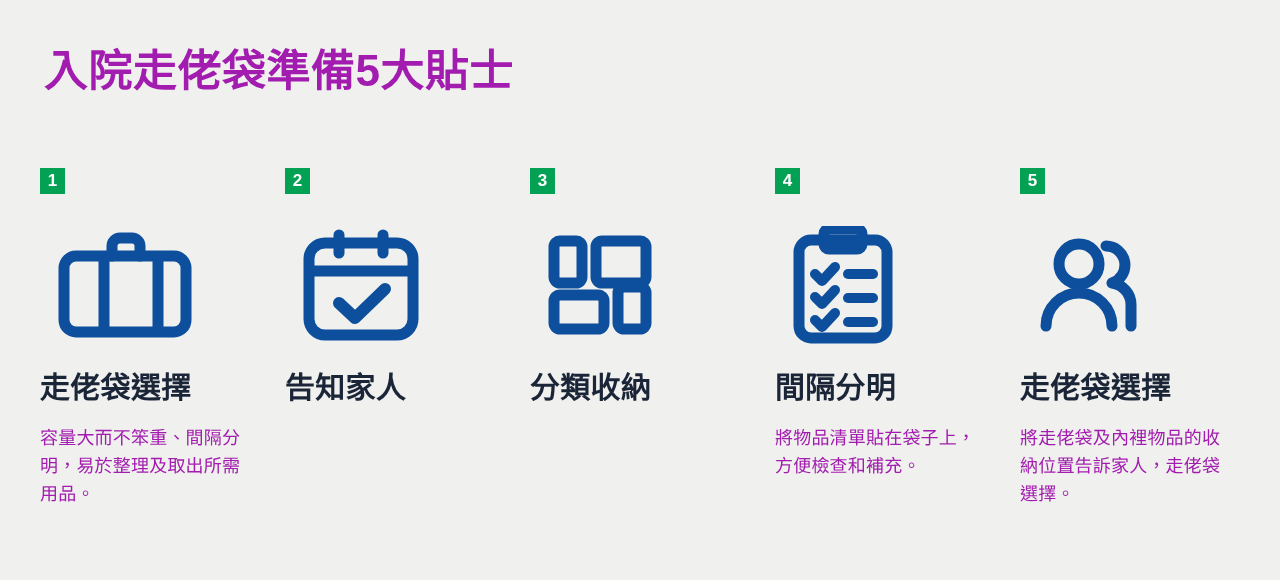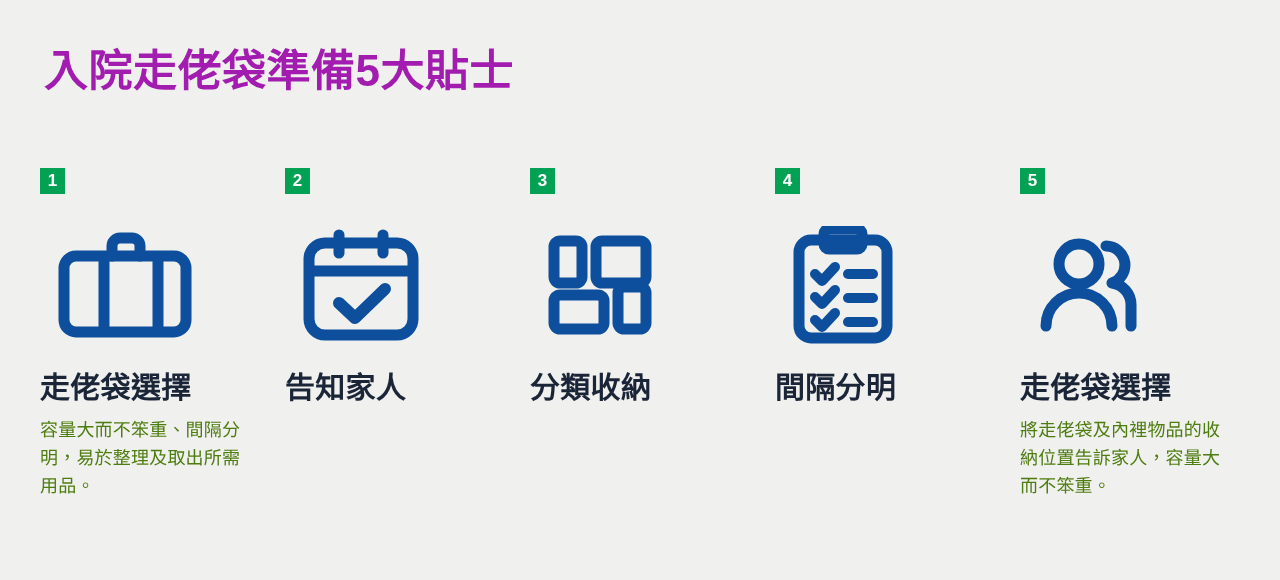--- a/index.html
+++ b/index.html
@@ -86,24 +86,24 @@
   
   .tip-heading {
     margin-top: 26px;
     font-size: 30px;
     font-weight: bold;
     color: #1b2538;
     line-height: 1.2;
     letter-spacing: 0.3px;
   }
   .tip-body {
-    margin-top: 11px;
+    margin-top: 19px;
     font-size: 18px;
     line-height: 1.55;
-    color: #4d7c0f;
+    color: #a21caf;
     letter-spacing: 0.2px;
     max-width: 218px;
   }
 </style>
 </head>
 <body>
 
 <div id="infographic">
 
   <div class="page-title">入院走佬袋準備5大貼士</div>
@@ -159,29 +159,30 @@
           <rect x="31" y="3" width="38" height="20" rx="5" ry="5" stroke="#0d4f9c" stroke-width="11"></rect>
           <path d="M22 48 L 29 55 L 42 41" stroke="#0d4f9c" stroke-width="10" stroke-linecap="round" stroke-linejoin="round"></path>
           <path d="M22 71 L 29 78 L 42 64" stroke="#0d4f9c" stroke-width="10" stroke-linecap="round" stroke-linejoin="round"></path>
           <path d="M22 94 L 29 101 L 42 87" stroke="#0d4f9c" stroke-width="10" stroke-linecap="round" stroke-linejoin="round"></path>
           <path d="M55 48 H 80" stroke="#0d4f9c" stroke-width="10" stroke-linecap="round"></path>
           <path d="M55 72 H 80" stroke="#0d4f9c" stroke-width="10" stroke-linecap="round"></path>
           <path d="M55 96 H 80" stroke="#0d4f9c" stroke-width="10" stroke-linecap="round"></path>
         </svg>
       </div>
       <div class="tip-heading">間隔分明</div>
+      <div class="tip-body">將物品清單貼在袋子上，方便檢查和補充。</div>
     </div>
 
     <div class="tip-card">
       <div class="badge">5</div>
       <div class="icon-wrap">
         <svg width="108" height="94" viewBox="0 0 108 94" fill="none">
           <circle cx="41" cy="26" r="20" stroke="#0d4f9c" stroke-width="11"></circle>
           <path d="M8 88 a33 33 0 0 1 66 0" stroke="#0d4f9c" stroke-width="11" stroke-linecap="round"></path>
           <path d="M68 8 a19 19 0 0 1 6 37 a22 22 0 0 1 19 22 V 88" stroke="#0d4f9c" stroke-width="11" stroke-linecap="round" stroke-linejoin="round"></path>
         </svg>
       </div>
       <div class="tip-heading">走佬袋選擇</div>
-      <div class="tip-body">將走佬袋及內裡物品的收納位置告訴家人，容量大而不笨重。</div>
+      <div class="tip-body">將走佬袋及內裡物品的收納位置告訴家人，走佬袋選擇。</div>
     </div>
 
   </div>
 </div>
 
 </body></html>

